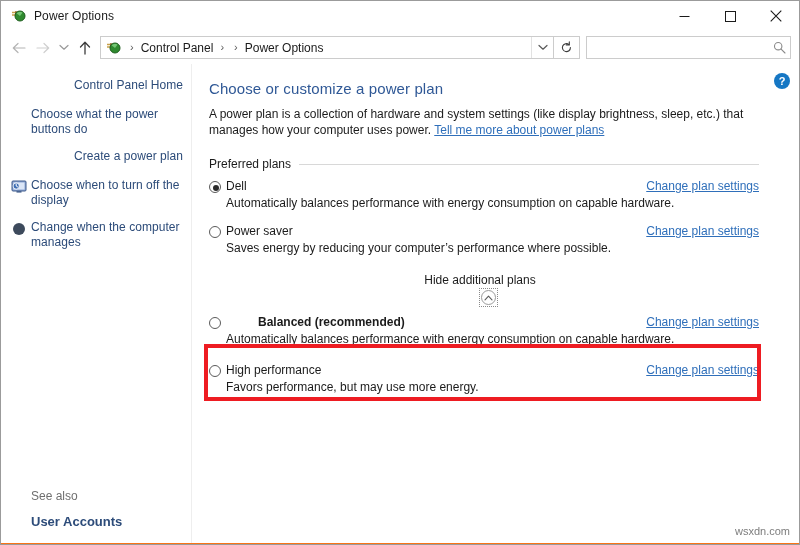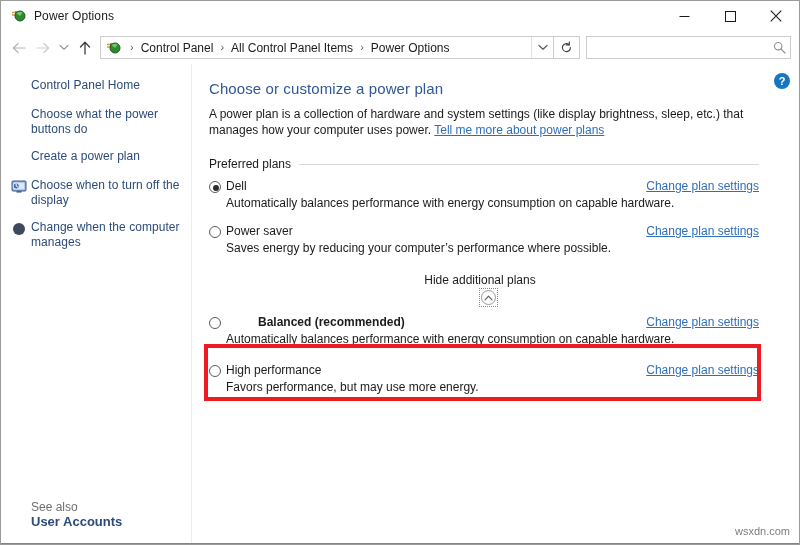--- a/index.html
+++ b/index.html
@@ -5,21 +5,21 @@
   * { box-sizing: border-box; margin: 0; padding: 0; }
   html, body {
     width: 800px; height: 545px;
     background: #ffffff;
     font-family: "Liberation Sans", sans-serif;
     overflow: hidden;
   }
   #window {
     position: relative;
     width: 800px; height: 545px;
-    background: #14b8a6;
+    background: #f97316;
     border: 1px solid #9b9b9b;
   }
 
   
   #titlebar {
     position: relative;
     height: 30px;
     background: #ffffff;
     display: flex;
     align-items: center;
@@ -146,20 +146,21 @@
     border-right: 1px solid #eeeeee;
     position: relative;
     padding-top: 14px;
   }
   .side-item {
     display: flex;
     align-items: flex-start;
     padding: 0 8px 0 10px;
     margin-bottom: 12px;
     cursor: default;
+    justify-content: flex-end;
   }
   .side-ico {
     width: 16px; height: 16px;
     flex: 0 0 16px;
     margin-right: 4px;
     margin-top: 1px;
   }
   .side-ico.blank { background: transparent; }
   .side-link {
     font-size: 12px;
@@ -169,20 +170,21 @@
   }
   #see-also {
     position: absolute;
     left: 0; bottom: 14px;
     width: 100%;
     padding-left: 30px;
   }
   #see-also-label {
     font-size: 12px;
     color: #6f6f6f;
+    margin-bottom: 11px;
   }
   #see-also-link {
     font-size: 13px;
     color: #2c4b79;
     font-weight: bold;
   }
 
   #main {
     flex: 1 1 auto;
     position: relative;
@@ -368,21 +370,20 @@
           <path d="M2 4.5 L5 4.5 M2 7 L5 7" stroke="#c8a14a" stroke-width="1.6" fill="none"></path>
           <path d="M5 3.2 L7.2 3.2 L7.2 8.4 L5 8.4 Z" fill="#8c6b2f"></path>
           <circle cx="10" cy="8" r="5" fill="#2f8a2f"></circle>
           <circle cx="10" cy="8" r="5" fill="none" stroke="#1e5e1e" stroke-width="1"></circle>
           <path d="M6.5 5.2 A5 5 0 0 1 12.6 4.6 L10 8 Z" fill="#7fd07f" opacity=".85"></path>
         </svg>
       </div>
       <span class="crumb-sep">›</span>
       <span class="crumb">Control Panel</span>
       <span class="crumb-sep">›</span>
-      <span class="crumb">All Control Panel Items</span>
       <span class="crumb-sep">›</span>
       <span class="crumb">Power Options</span>
       <span id="crumb-chev">
         <svg width="10" height="7" viewBox="0 0 10 7">
             <path d="M1 1.5 L5 5.2 L9 1.5" stroke="#5a5a5a" stroke-width="1.2" fill="none" stroke-linecap="round" stroke-linejoin="round"></path>
           </svg>
       </span>
     </div>
 
     <div id="refresh-btn">

